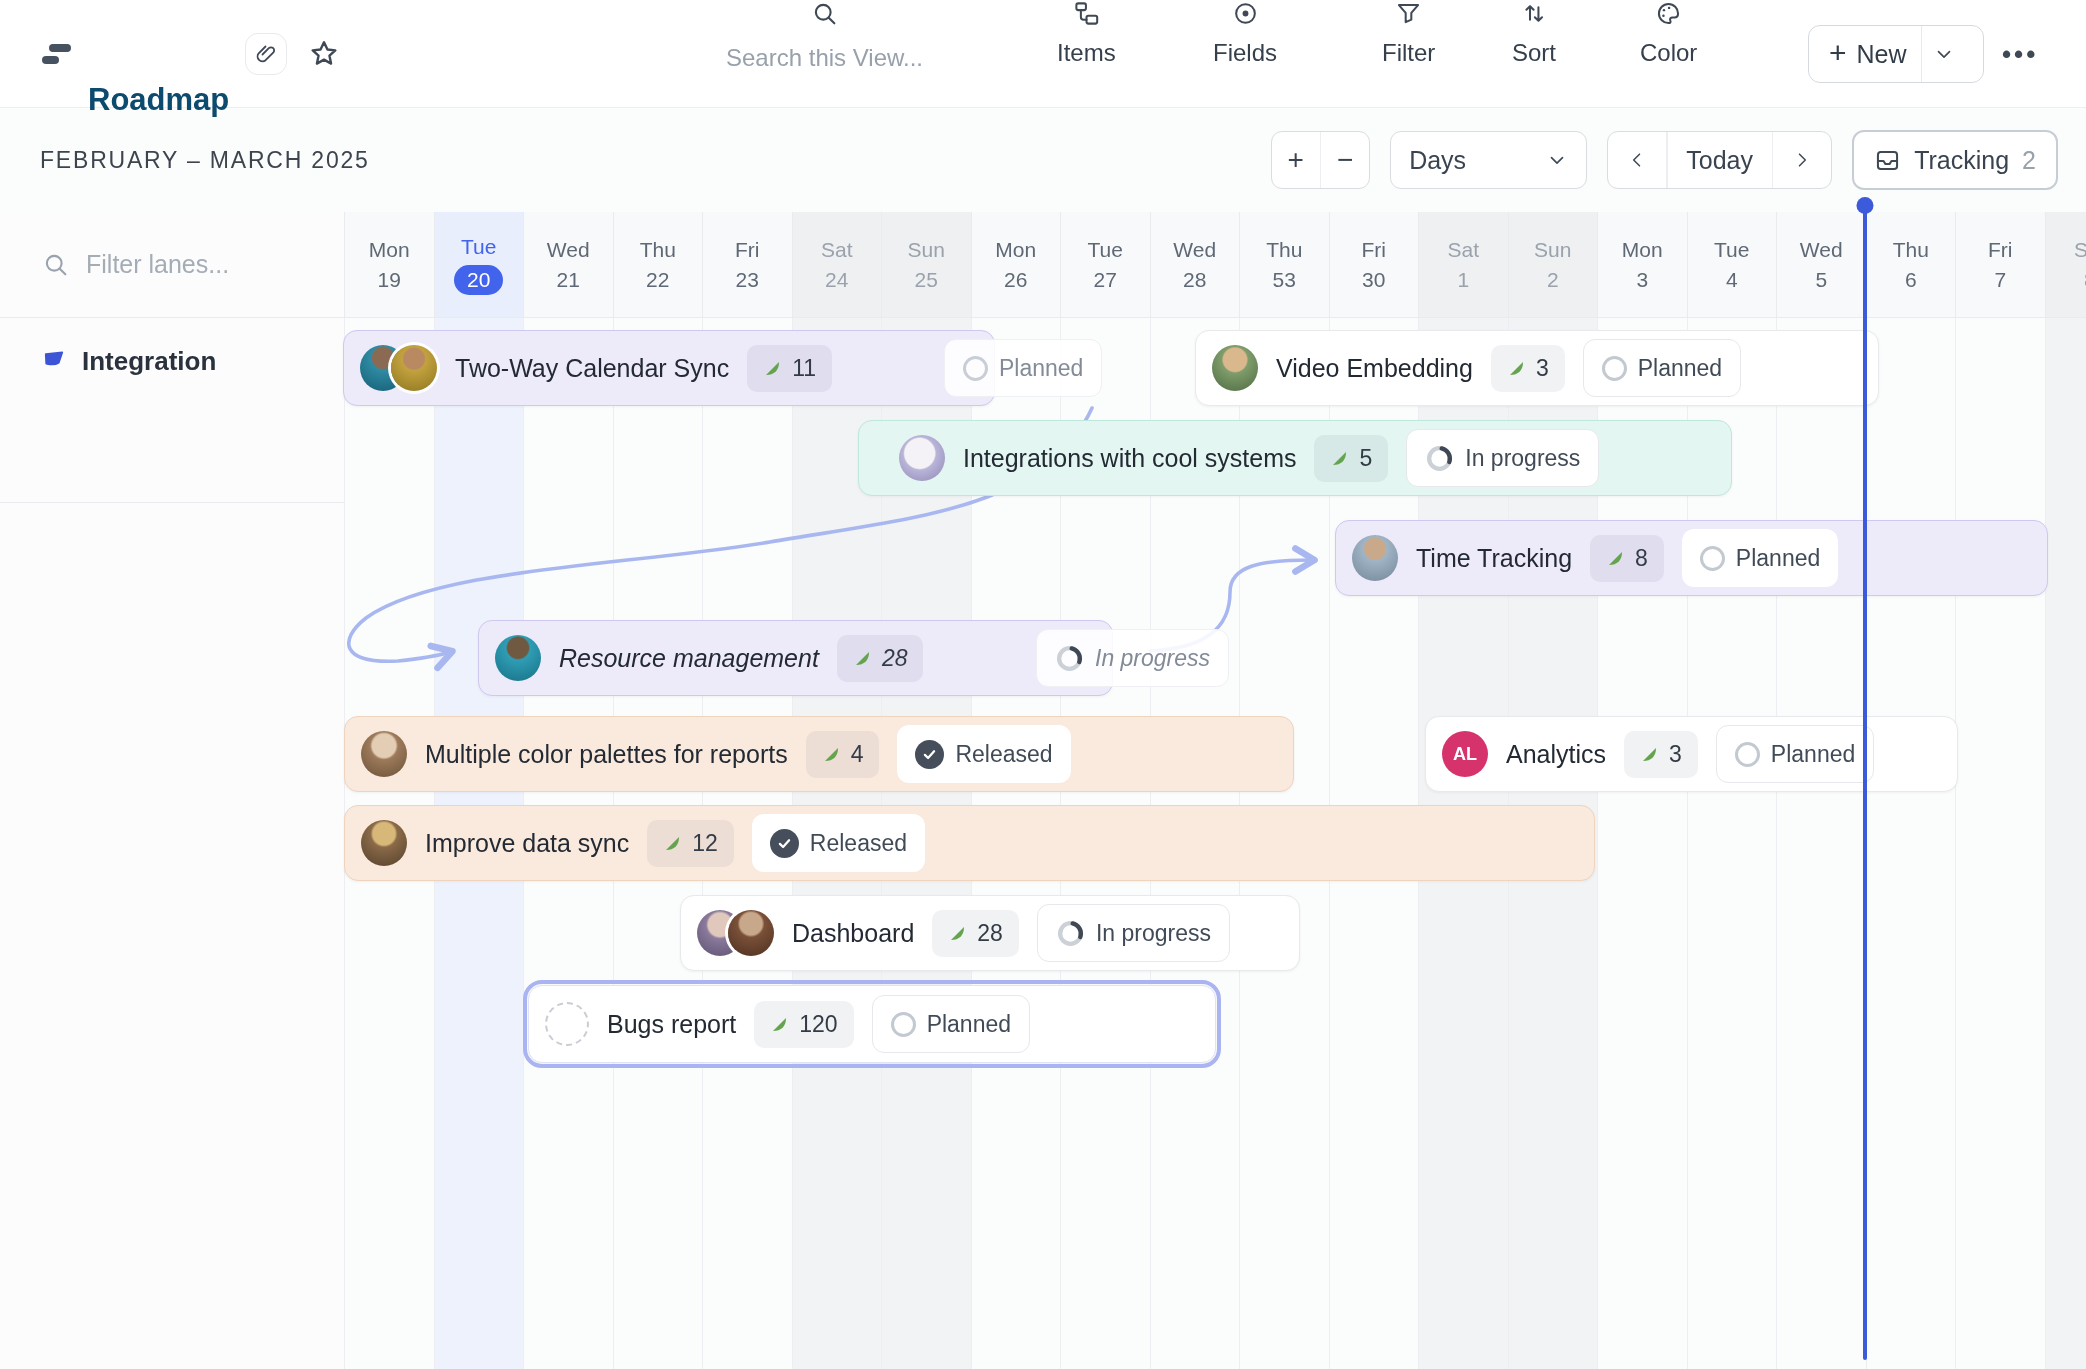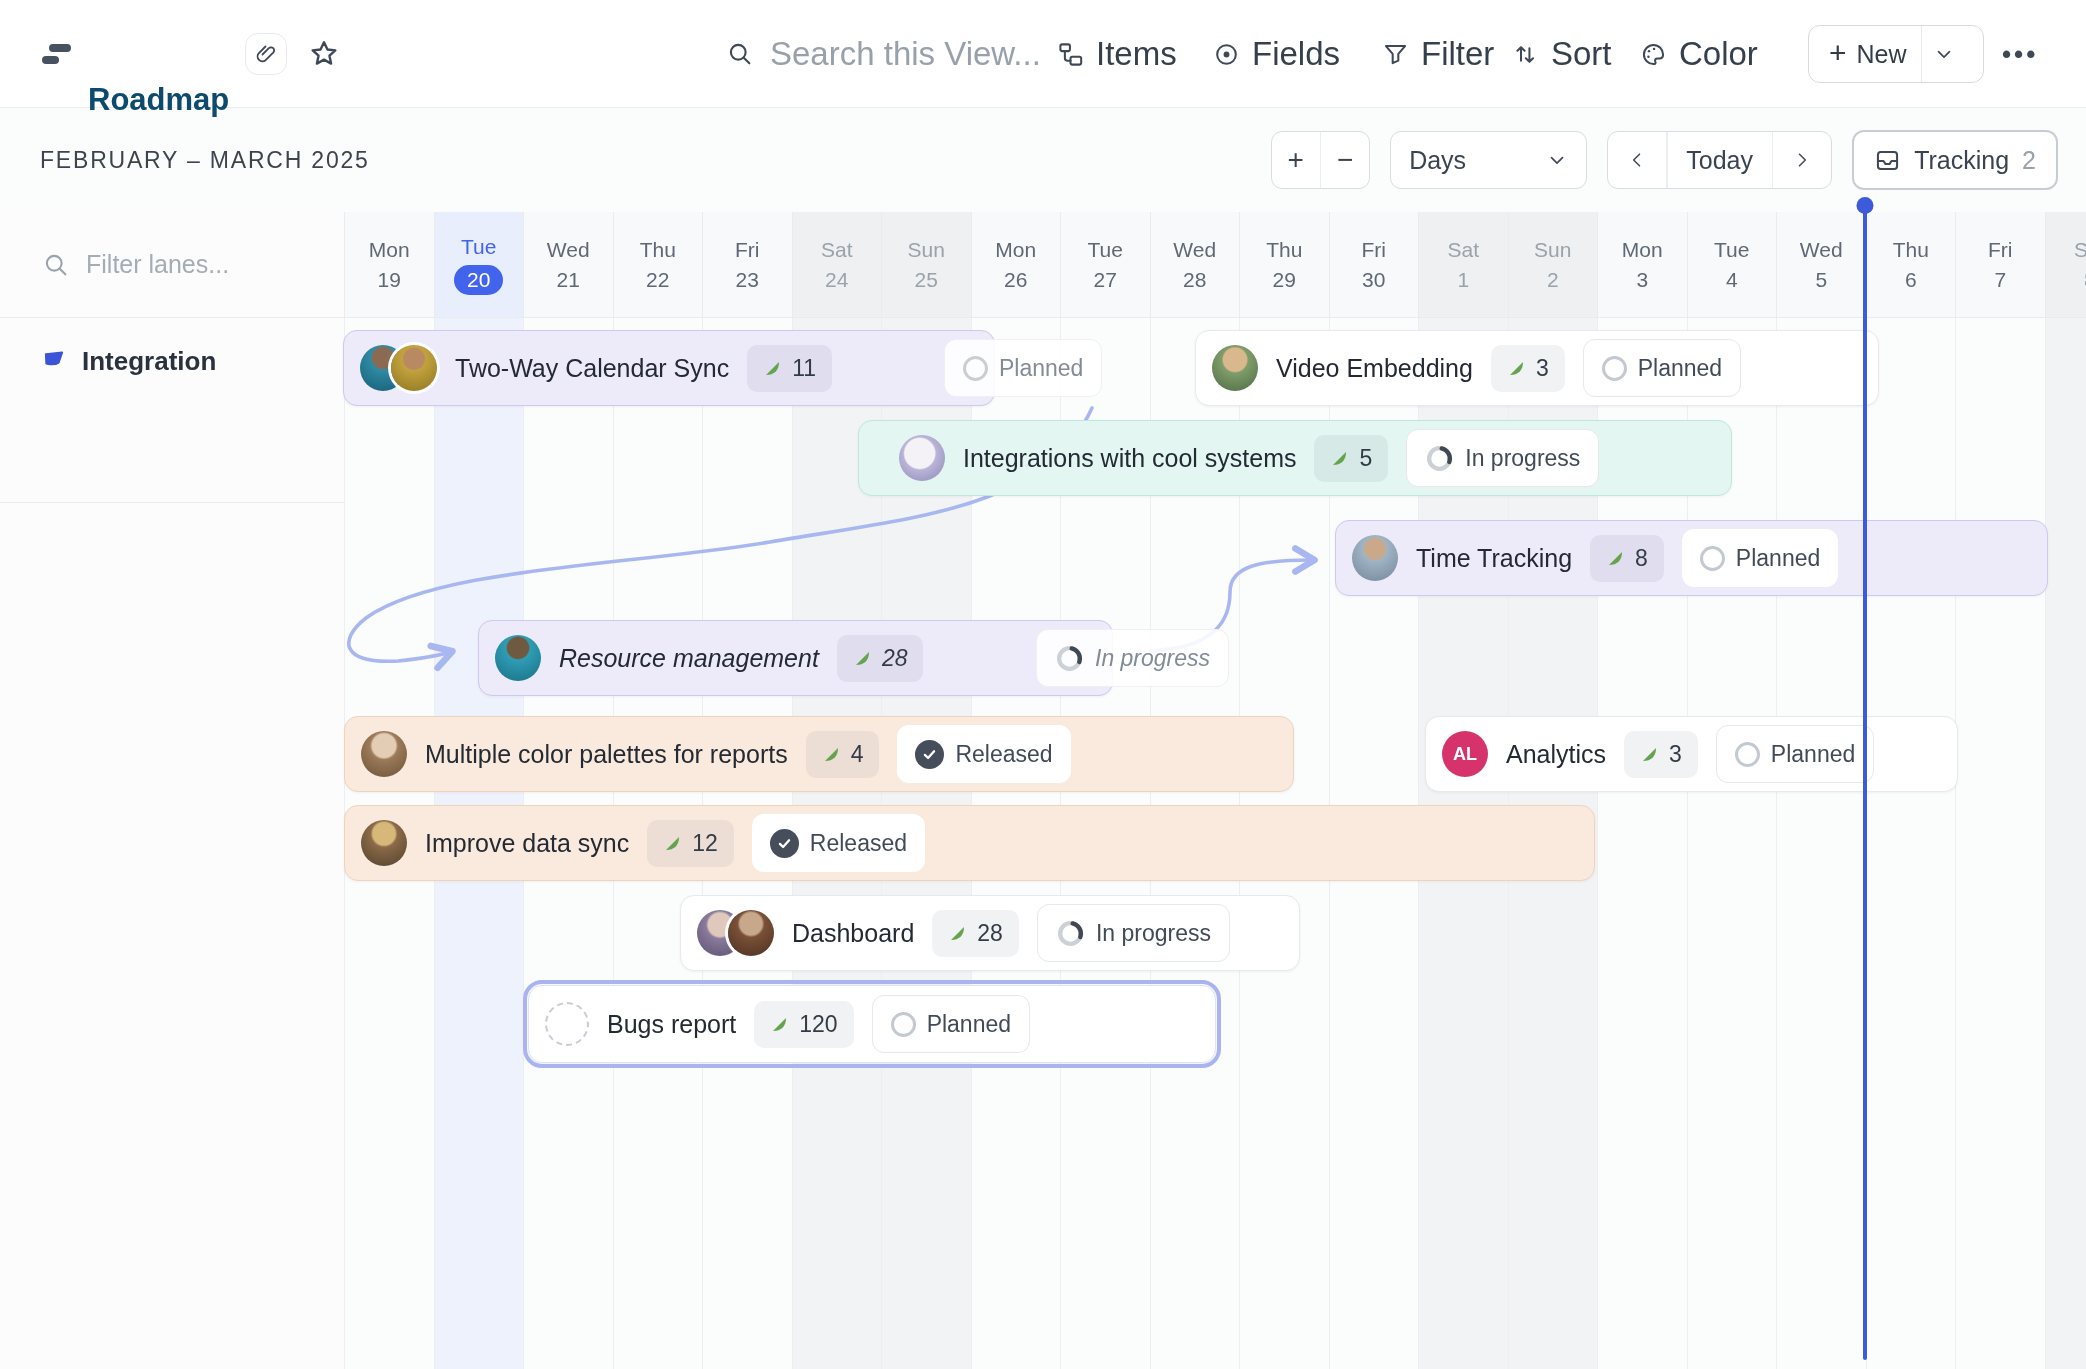--- a/index.html
+++ b/index.html
@@ -18,21 +18,21 @@
   .tb-abs { position:absolute; top:0; height:108px; display:flex; align-items:center; }
   #app-icon { left:42px; }
   .bars { width:30px; height:24px; position:relative; }
   .bars i { position:absolute; height:8px; border-radius:4px; background:#475260; display:block; }
   .bars i:nth-child(1){ left:7px; top:2px; width:22px; }
   .bars i:nth-child(2){ left:0; top:14px; width:17px; }
   #view-title { left:88px; font-size:31px; font-weight:700; color:#0c4a6e;margin-top:46px; }
   #link-btn { left:245px; width:42px; height:42px; top:33px; border:1.5px solid #e8eaed;
     border-radius:13px; display:flex; align-items:center; justify-content:center; background:#fff; }
   #star-btn { left:308px; }
-  .tb-item { display:flex; align-items:center; gap:12px; font-size:33px; font-weight:500; color:#36404c; cursor:default; }
+  .tb-item { display:flex; align-items:center; gap:12px; font-size:24px; font-weight:500; color:#36404c; cursor:default;flex-direction:column; }
   #search-view { left:726px; color:#98a1ab; font-weight:400; gap:16px; }
   #mi-items { left:1057px; } #mi-fields { left:1213px; } #mi-filter { left:1382px; }
   #mi-sort { left:1512px; } #mi-color { left:1640px; }
   #new-btn { left:1808px; top:25px; height:58px; width:176px; border:1.5px solid #d6dadf; border-radius:12px;
     background:#fff; display:flex; align-items:center; font-size:25px; font-weight:500; color:#333d49; }
   #new-btn .plus { font-size:30px; font-weight:400; margin:0 10px 2px 20px; }
   #new-btn .nb-div { width:1.5px; height:56px; background:#e7eaed; margin-left:14px; }
   #new-btn .nb-chev { width:44px; display:flex; justify-content:center; }
   #more-btn { left:2002px; font-size:26px; letter-spacing:3px; color:#3f4956; font-weight:700; }
 
@@ -313,21 +313,21 @@
         <div class="col" style="left: 805.5px;">
           <div class="col-head">
             <div class="dname">Wed</div>
             <div class="dnum">28</div>
           </div>
           <div class="col-body"></div>
         </div>
         <div class="col" style="left: 895px;">
           <div class="col-head">
             <div class="dname">Thu</div>
-            <div class="dnum">29</div>
+            <div class="dnum">53</div>
           </div>
           <div class="col-body"></div>
         </div>
         <div class="col" style="left: 984.5px;">
           <div class="col-head">
             <div class="dname">Fri</div>
             <div class="dnum">30</div>
           </div>
           <div class="col-body"></div>
         </div>

